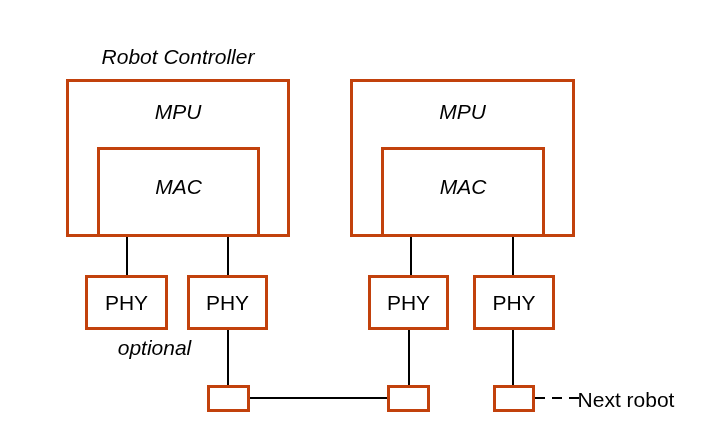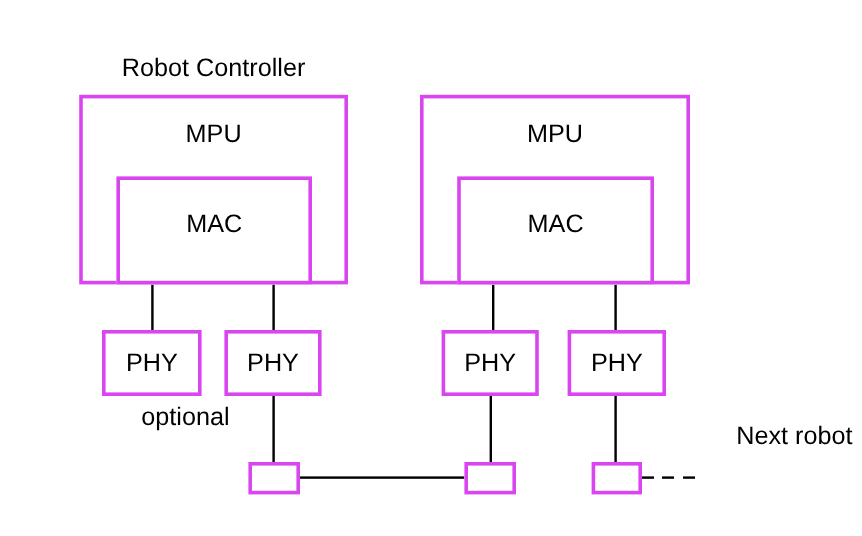--- a/index.html
+++ b/index.html
@@ -7,30 +7,31 @@
     position: relative;
     width: 718px;
     height: 447px;
     background: #ffffff;
     font-family: "Liberation Sans", sans-serif;
     color: #000000;
     overflow: hidden;
   }
   .box {
     position: absolute;
-    border: 3px solid #d946ef;
+    border: 3px solid #c2410c;
     box-sizing: border-box;
     background: #ffffff;
   }
   .label {
     position: absolute;
     text-align: center;
     font-size: 21px;
     line-height: 24px;
     white-space: nowrap;
+    font-style: italic;
   }
   .phy {
     display: flex;
     align-items: center;
     justify-content: center;
     font-size: 21px;
   }
   .vline {
     position: absolute;
     width: 2px;
@@ -91,17 +92,17 @@
     <span>PHY</span>
   </div>
   <div class="box phy" style="left:473px; top:275px; width:82px; height:55px;">
     <span>PHY</span>
   </div>
 
   <div class="box" style="left:207px; top:385px; width:43px; height:27px;"></div>
   <div class="box" style="left:387px; top:385px; width:43px; height:27px;"></div>
   <div class="box" style="left:493px; top:385px; width:42px; height:27px;"></div>
 
-  <div class="multiline" style="left:571px; top:350px; width:110px;margin-left:36px;">
+  <div class="multiline" style="left:571px; top:386px; width:110px;">
     <div>Next robot</div>
   </div>
 
 </div>
 
 </body></html>

